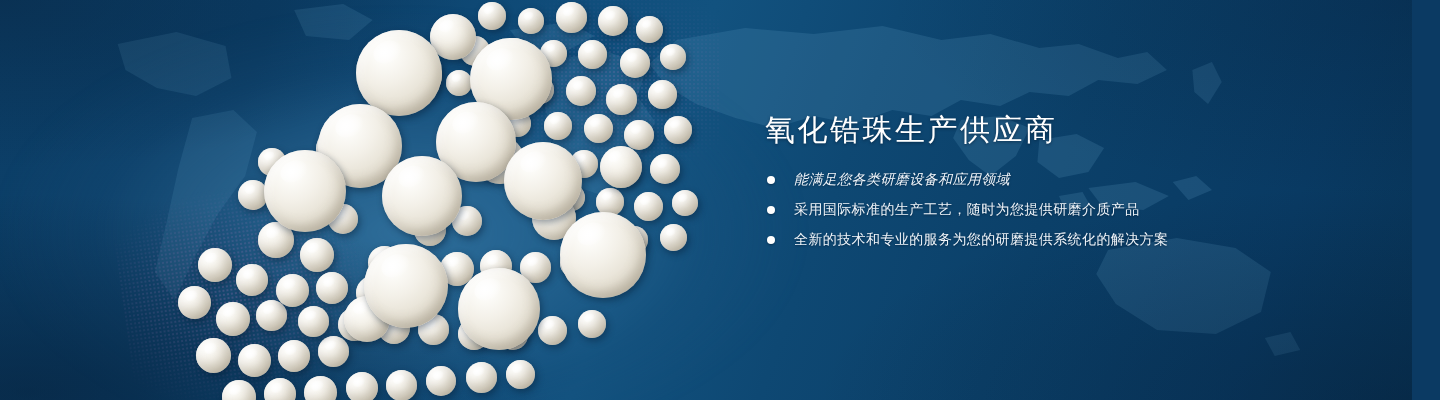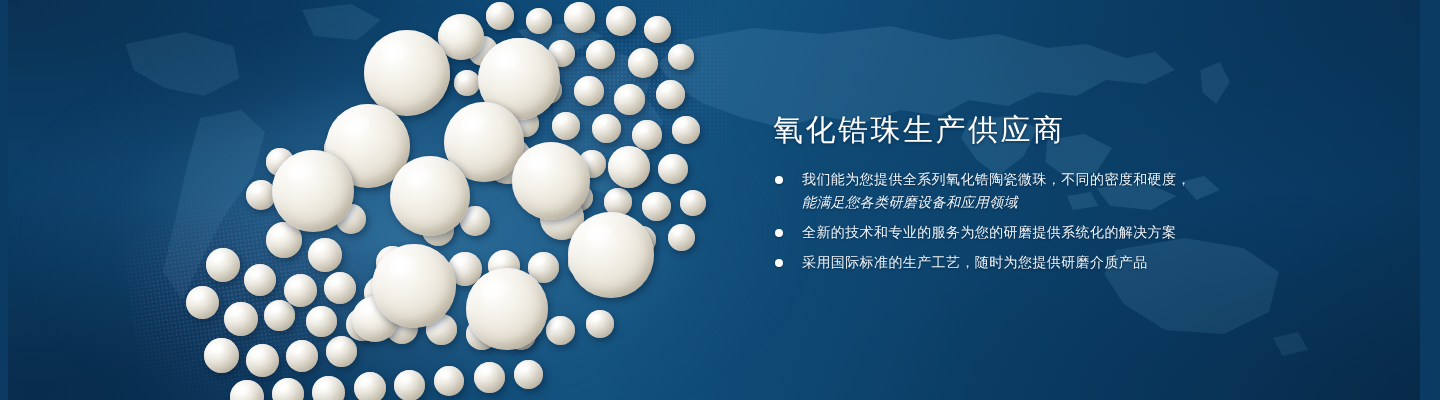--- a/index.html
+++ b/index.html
@@ -9,21 +9,20 @@
     font-family:"DejaVu Sans","Liberation Sans",sans-serif;
     -webkit-font-smoothing:antialiased;
   }
 
   .banner{
     position:relative;
     width:1412px;
     height:400px;
     overflow:hidden;
     background:#a16207;
-    margin-left:8px;
   }
 
   
   .bg-base{
     position:absolute; inset:0;
     background:
       radial-gradient(120% 150% at 30% 45%, #2c6governed 0%, transparent 0%),
       linear-gradient(118deg,#0d4169 0%, #0b3d66 22%, #0d4a77 45%, #0b4471 62%, #094columns 62%, #0a3f6b 78%, #093a64 100%);
     background-color:#0a3f6b;
   }
@@ -303,30 +302,29 @@
   </div>
 
   <div class="content">
 
     <div class="headline">氧化锆珠生产供应商</div>
 
     <ul class="bullets">
 
       <li class="bullet">
         <span class="dot"></span>
-        <span>我们能为您提供全系列氧化锆陶瓷微珠，不同的密度和硬度，</span>
         <span class="line2">能满足您各类研磨设备和应用领域</span>
+      </li>
+
+      <li class="bullet">
+        <span class="dot"></span>
+        <span>采用国际标准的生产工艺，随时为您提供研磨介质产品</span>
       </li>
 
       <li class="bullet">
         <span class="dot"></span>
         <span>全新的技术和专业的服务为您的研磨提供系统化的解决方案</span>
       </li>
 
-      <li class="bullet">
-        <span class="dot"></span>
-        <span>采用国际标准的生产工艺，随时为您提供研磨介质产品</span>
-      </li>
-
     </ul>
   </div>
 
 </div>
 
 </body></html>

